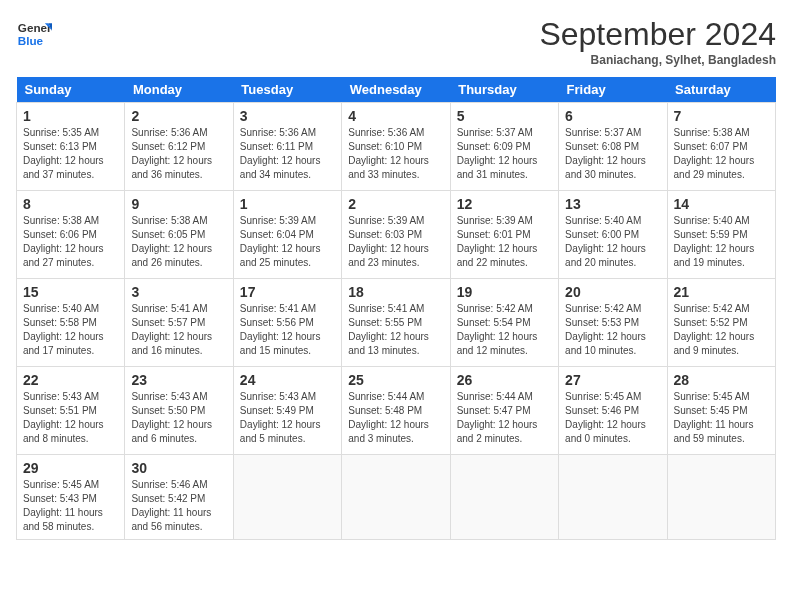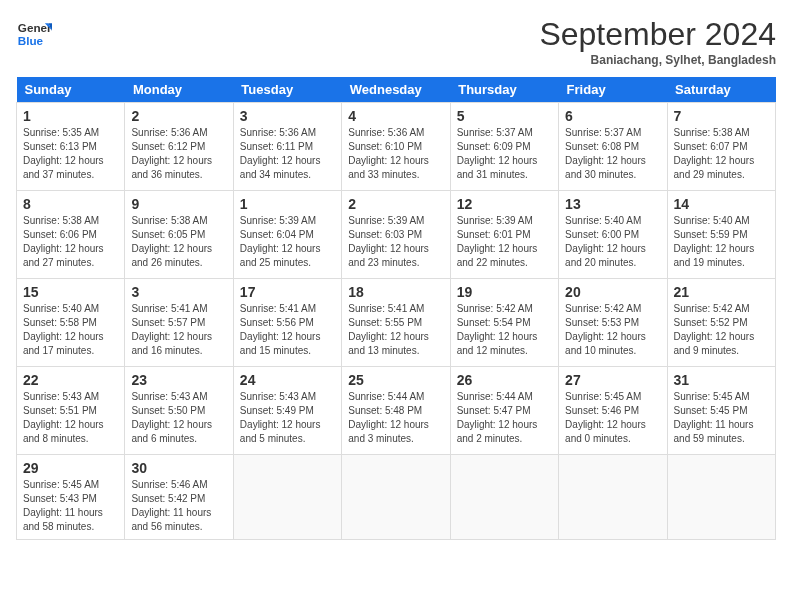--- a/index.html
+++ b/index.html
@@ -300,21 +300,21 @@
 and 2 minutes.</div>
         </td>
         <td>
           <span class="day-num">27</span>
           <div class="day-info" style="white-space: pre-line;">Sunrise: 5:45 AM
 Sunset: 5:46 PM
 Daylight: 12 hours
 and 0 minutes.</div>
         </td>
         <td>
-          <span class="day-num">31</span>
+          <span class="day-num">28</span>
           <div class="day-info" style="white-space: pre-line;">Sunrise: 5:45 AM
 Sunset: 5:45 PM
 Daylight: 11 hours
 and 59 minutes.</div>
         </td>
       </tr>
       <tr>
         <td>
           <span class="day-num">29</span>
           <div class="day-info" style="white-space: pre-line;">Sunrise: 5:45 AM

